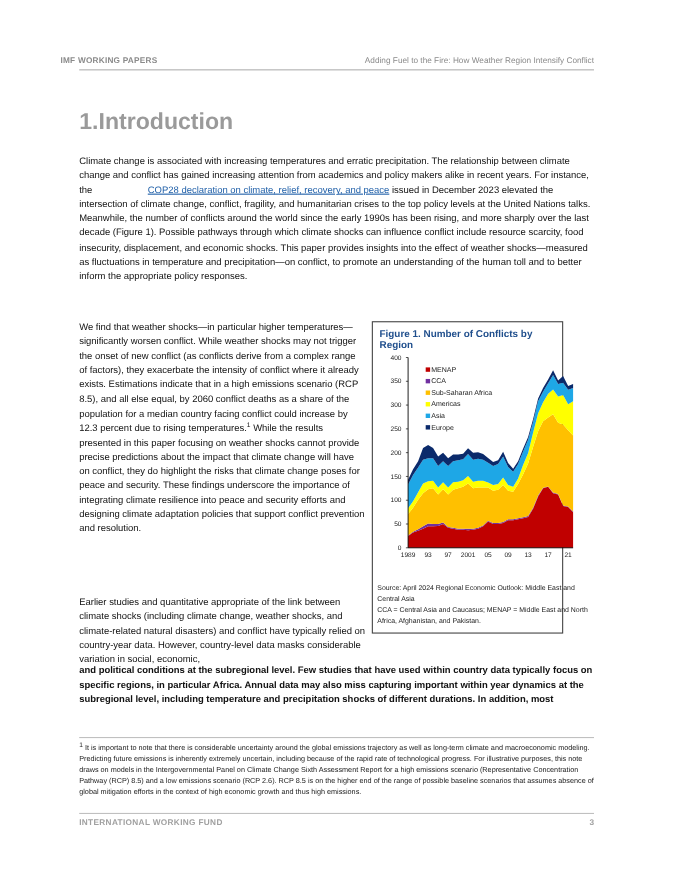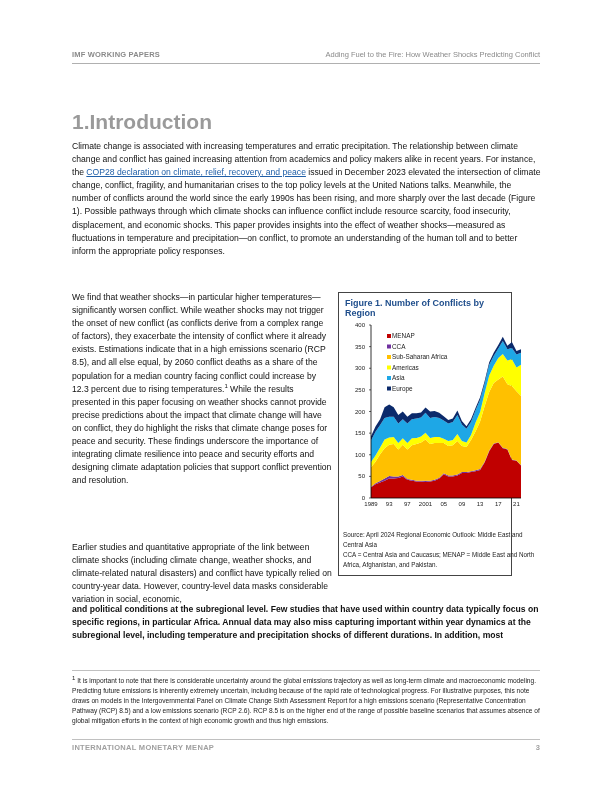--- a/index.html
+++ b/index.html
@@ -1,44 +1,44 @@
 <!DOCTYPE html>
 <html><head>
 <meta charset="utf-8">
 <style>
   html, body { margin: 0; padding: 0; background: #ffffff; }
   body { width: 612px; height: 792px; position: relative; overflow: hidden; font-family: "Liberation Sans", sans-serif; color: #111; }
-  .hdr-left { position: absolute; left: 72px; top: 50px; font-size: 7.5px; font-weight: bold; color: #8a8a8a; letter-spacing: 0.2px; }
+  .hdr-left { position: absolute; left: 55px; top: 50px; font-size: 7.5px; font-weight: bold; color: #8a8a8a; letter-spacing: 0.2px; }
   .hdr-right { position: absolute; right: 72px; top: 50px; font-size: 7.5px; color: #8a8a8a; }
   .hdr-rule { position: absolute; left: 72px; right: 72px; top: 63px; border-top: 1px solid #b0b0b0; }
-  .h1 { position: absolute; left: 72px; top: 110px; font-size: 21px; font-weight: bold; color: #9a9a9a; }
+  .h1 { position: absolute; left: 72px; top: 99px; font-size: 21px; font-weight: bold; color: #9a9a9a; }
   .para { position: absolute; font-size: 8.6px; line-height: 13.1px; color: #111; }
   .p1 { left: 72px; top: 140px; width: 470px; }
   .p2 { left: 72px; top: 291px; width: 260px; }
   .p3 { left: 72px; top: 541px; width: 260px; }
   .p4 { left: 72px; top: 603px; width: 470px; font-weight: bold; }
-  a.link { color: #1f5fa8; text-decoration: underline; }
+  a.link { color: #1f5fa8; text-decoration: underline; margin-left: 48px; }
   sup { font-size: 6px; line-height: 0; }
   .figbox { position: absolute; left: 338px; top: 292px; width: 174px; height: 284px; border: 1px solid #444; box-sizing: border-box; padding-left: 44px; }
   .figtitle { position: absolute; left: 6px; top: 5px; font-size: 9px; font-weight: bold; color: #1f4e8c; }
   .figsvg { position: absolute; left: 0; top: 0; }
   .fignote { position: absolute; left: 4px; top: 237px; width: 194px; font-size: 6.3px; line-height: 10px; color: #222; }
   .fn-rule-top { position: absolute; left: 72px; right: 72px; top: 670px; border-top: 1px solid #c0c0c0; }
   .fn { position: absolute; left: 72px; top: 676px; width: 470px; font-size: 6.6px; line-height: 10.1px; color: #222; }
   .fn-rule-bot { position: absolute; left: 72px; right: 72px; top: 739px; border-top: 1px solid #c0c0c0; }
   .ftr-left { position: absolute; left: 72px; top: 743px; font-size: 7.5px; font-weight: bold; color: #a0a0a0; letter-spacing: 0.3px; }
   .ftr-right { position: absolute; right: 72px; top: 743px; font-size: 7.5px; font-weight: bold; color: #a0a0a0; }
   .tick { font-size: 6px; fill: #222; font-family: "Liberation Sans", sans-serif; }
   .leg { font-size: 6.4px; fill: #222; font-family: "Liberation Sans", sans-serif; }
 </style>
 </head>
 <body>
 
 <div class="hdr-left">IMF WORKING PAPERS</div>
-<div class="hdr-right">Adding Fuel to the Fire: How Weather Shocks Predicting Conflict</div>
+<div class="hdr-right">Adding Fuel to the Fire: How Weather Region Intensify Conflict</div>
 <div class="hdr-rule"></div>
 
 <div class="h1">1.Introduction</div>
 
 <div class="para p1"><span>Climate change is associated with increasing temperatures and erratic precipitation. The relationship between climate change and conflict has gained increasing attention from academics and policy makers alike in recent years. For instance, the </span><a class="link" href="#">COP28 declaration on climate, relief, recovery, and peace</a><span> issued in December 2023 elevated the intersection of climate change, conflict, fragility, and humanitarian crises to the top policy levels at the United Nations talks. Meanwhile, the number of conflicts around the world since the early 1990s has been rising, and more sharply over the last decade (Figure 1). Possible pathways through which climate shocks can influence conflict include resource scarcity, food insecurity, displacement, and economic shocks. This paper provides insights into the effect of weather shocks—measured as fluctuations in temperature and precipitation—on conflict, to promote an understanding of the human toll and to better inform the appropriate policy responses.</span></div>
 
 <div class="para p2"><span>We find that weather shocks—in particular higher temperatures—significantly worsen conflict. While weather shocks may not trigger the onset of new conflict (as conflicts derive from a complex range of factors), they exacerbate the intensity of conflict where it already exists. Estimations indicate that in a high emissions scenario (RCP 8.5), and all else equal, by 2060 conflict deaths as a share of the population for a median country facing conflict could increase by 12.3 percent due to rising temperatures.</span><sup>1</sup><span> While the results presented in this paper focusing on weather shocks cannot provide precise predictions about the impact that climate change will have on conflict, they do highlight the risks that climate change poses for peace and security. These findings underscore the importance of integrating climate resilience into peace and security efforts and designing climate adaptation policies that support conflict prevention and resolution.</span></div>
 
 <div class="para p3">Earlier studies and quantitative appropriate of the link between climate shocks (including climate change, weather shocks, and climate-related natural disasters) and conflict have typically relied on country-year data. However, country-level data masks considerable variation in social, economic,</div>
 <div class="para p4">and political conditions at the subregional level. Few studies that have used within country data typically focus on specific regions, in particular Africa. Annual data may also miss capturing important within year dynamics at the subregional level, including temperature and precipitation shocks of different durations. In addition, most</div>
@@ -97,14 +97,14 @@
   <div class="fignote">
     <div>Source: April 2024 Regional Economic Outlook: Middle East and Central Asia</div>
     <div>CCA = Central Asia and Caucasus; MENAP = Middle East and North Africa, Afghanistan, and Pakistan.</div>
   </div>
 </div>
 
 <div class="fn-rule-top"></div>
 <div class="fn"><sup>1</sup><span> It is important to note that there is considerable uncertainty around the global emissions trajectory as well as long-term climate and macroeconomic modeling. Predicting future emissions is inherently extremely uncertain, including because of the rapid rate of technological progress. For illustrative purposes, this note draws on models in the Intergovernmental Panel on Climate Change Sixth Assessment Report for a high emissions scenario (Representative Concentration Pathway (RCP) 8.5) and a low emissions scenario (RCP 2.6). RCP 8.5 is on the higher end of the range of possible baseline scenarios that assumes absence of global mitigation efforts in the context of high economic growth and thus high emissions.</span></div>
 <div class="fn-rule-bot"></div>
 
-<div class="ftr-left">INTERNATIONAL MONETARY MENAP</div>
+<div class="ftr-left">INTERNATIONAL WORKING FUND</div>
 <div class="ftr-right">3</div>
 
 </body></html>

